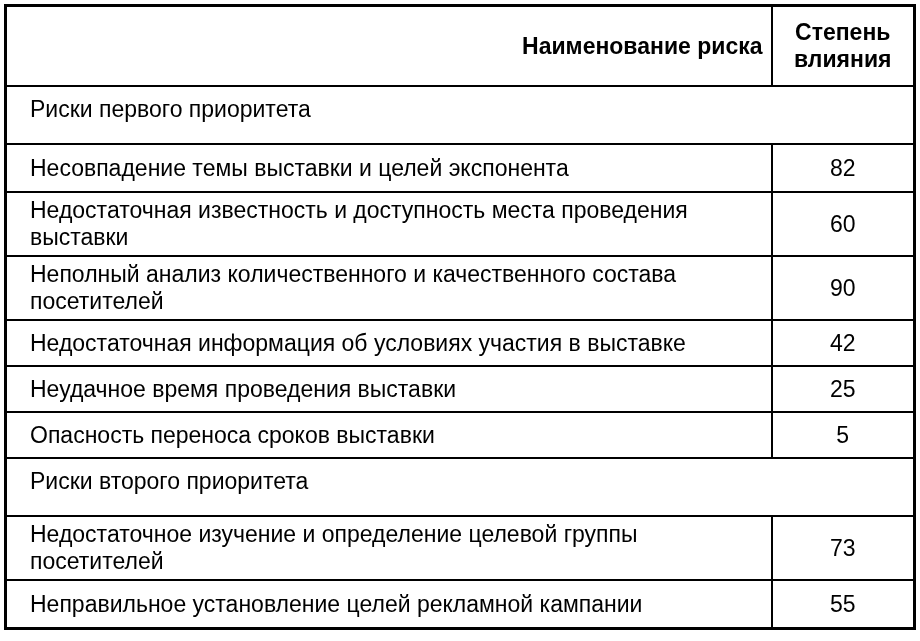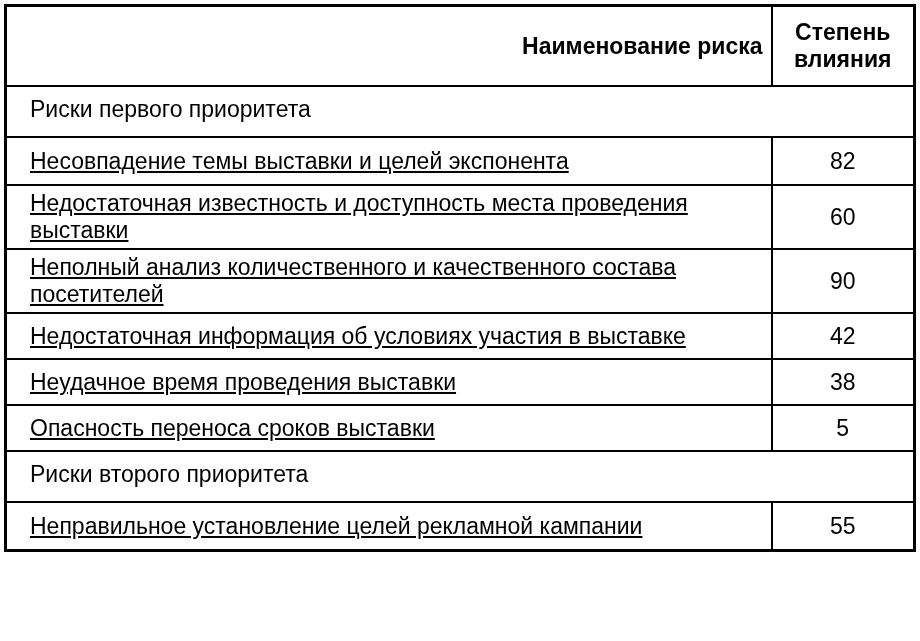--- a/index.html
+++ b/index.html
@@ -41,29 +41,28 @@
   th.value-header {
     font-weight: bold;
     text-align: center;
     height: 74px;
     padding: 2px 0;
   }
   td.name-cell {
     text-align: left;
     padding: 4px 16px 4px 23px;
     white-space: pre-line;
-    text-decoration: underline;
   }
   td.value-cell {
     text-align: center;
     padding: 2px 20px;
   }
   tr.section-row td {
     text-align: left;
-    padding: 4px 12px 9px 23px;
+    padding: 4px 12px 16px 23px;
   }
   tr.h-single td { height: 36px; }
   tr.h-first  td { height: 38px; }
   tr.h-double td { height: 52px; }
   tr.section-row td { height: 36px; }
 </style>
 </head>
 <body>
 
 <div class="table-wrap">
@@ -94,31 +93,35 @@
       <tr class="h-double">
         <td class="name-cell">Неполный анализ количественного и качественного состава посетителей</td>
         <td class="value-cell">90</td>
       </tr>
       <tr class="h-single">
         <td class="name-cell">Недостаточная информация об условиях участия в выставке</td>
         <td class="value-cell">42</td>
       </tr>
       <tr class="h-single">
         <td class="name-cell">Неудачное время проведения выставки</td>
-        <td class="value-cell">38</td>
+        <td class="value-cell">25</td>
       </tr>
       <tr class="h-single">
         <td class="name-cell">Опасность переноса сроков выставки</td>
         <td class="value-cell">5</td>
       </tr>
 
       <tr class="section-row">
         <td colspan="2">Риски второго приоритета</td>
       </tr>
 
+      <tr class="h-double">
+        <td class="name-cell">Недостаточное изучение и определение целевой группы посетителей</td>
+        <td class="value-cell">73</td>
+      </tr>
       <tr class="h-first">
         <td class="name-cell">Неправильное установление целей рекламной кампании</td>
         <td class="value-cell">55</td>
       </tr>
 
     </tbody>
   </table>
 </div>
 
 </body></html>

